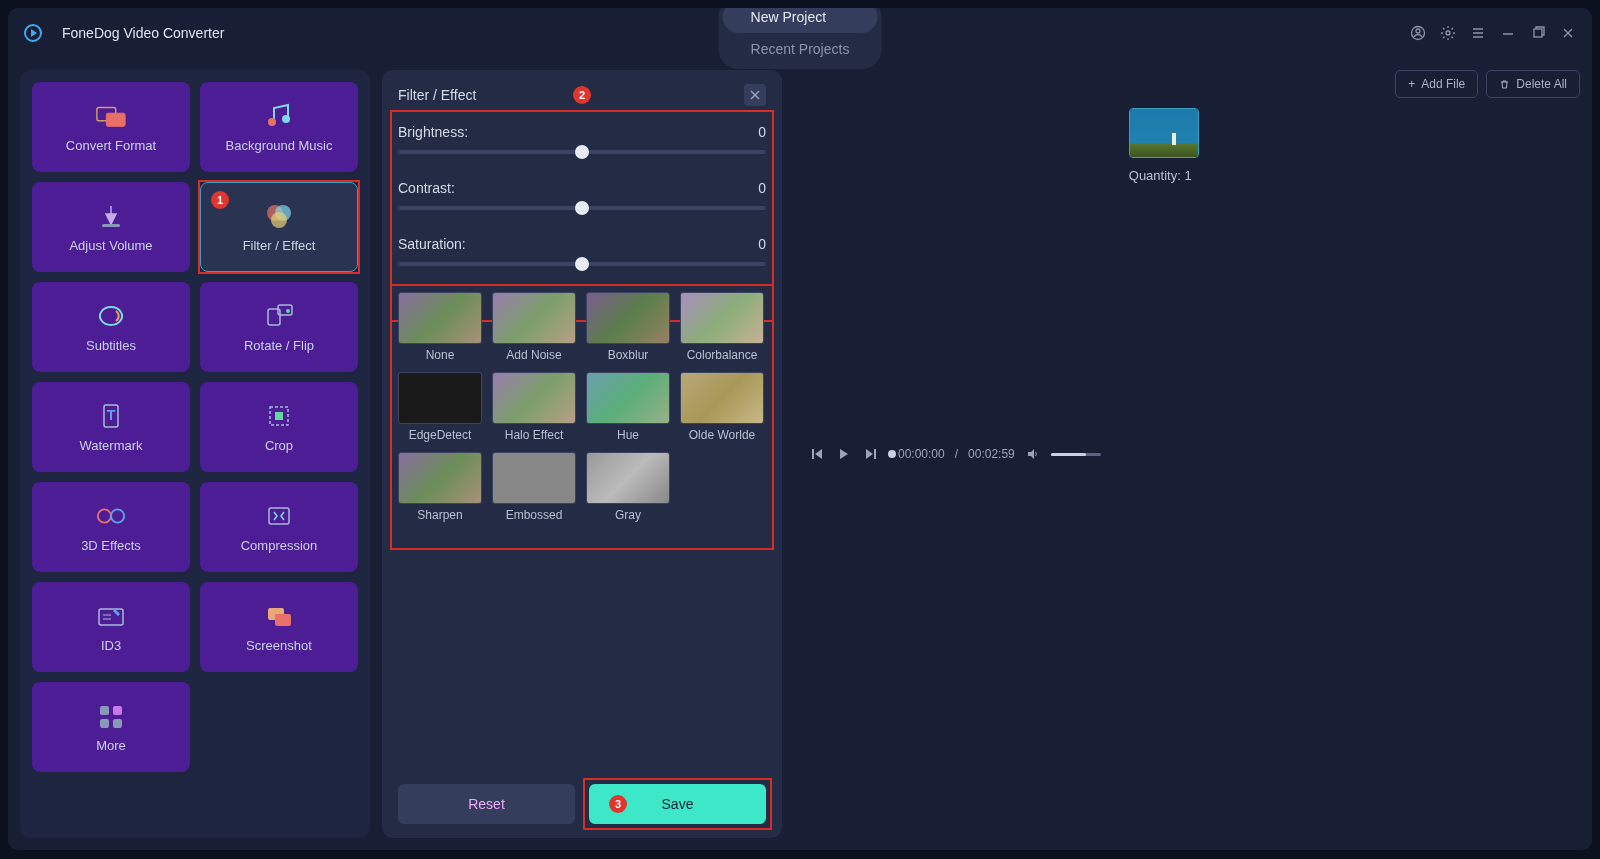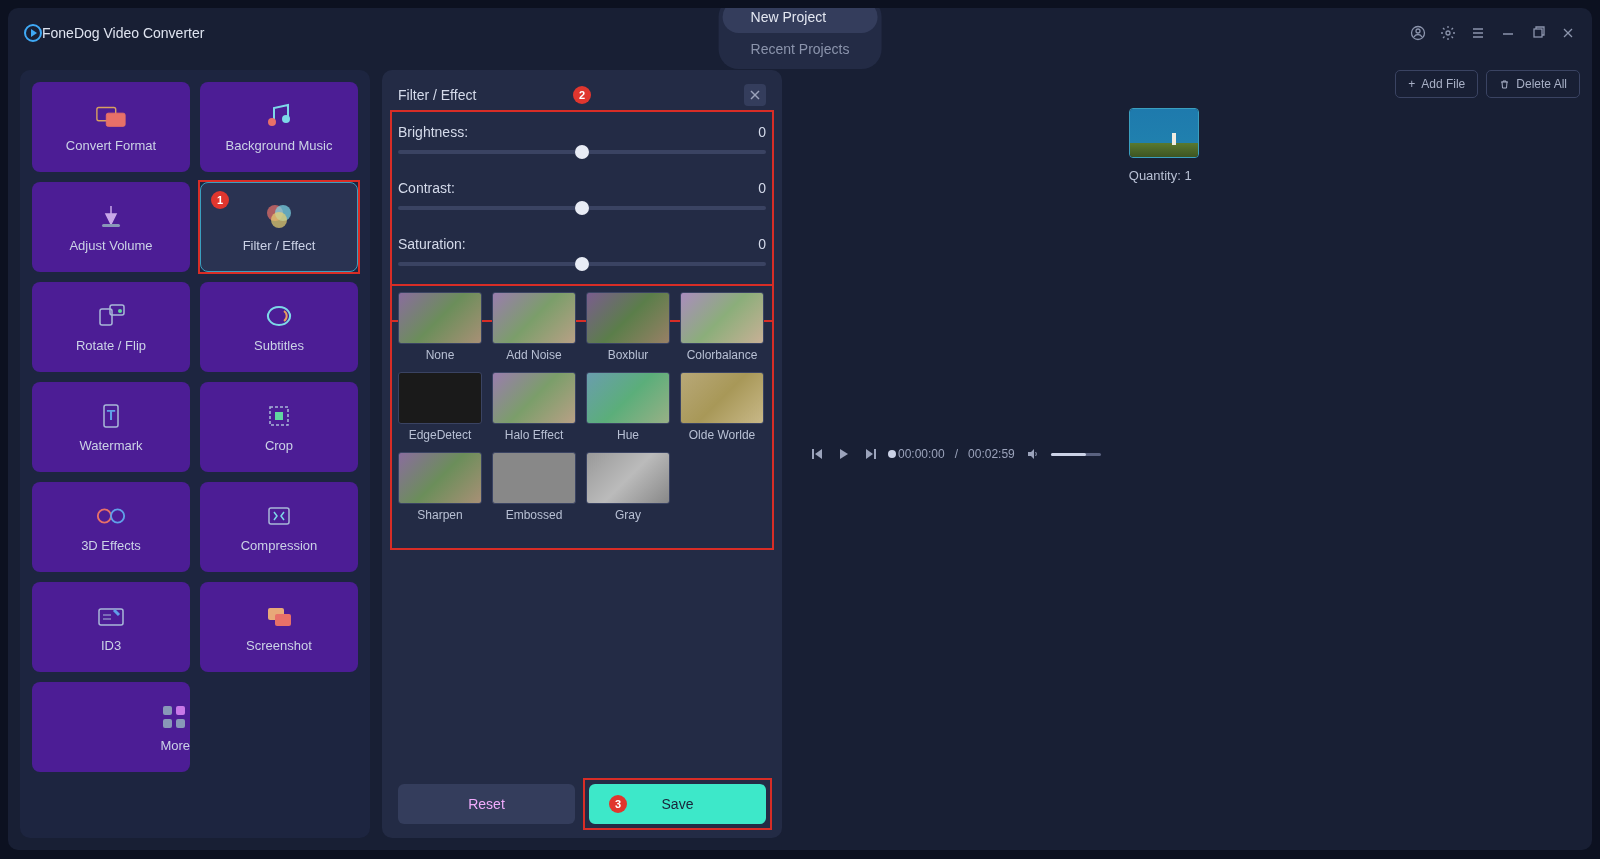--- a/index.html
+++ b/index.html
@@ -22,21 +22,21 @@
   flex-direction: column;
   overflow: hidden;
 }
 .titlebar {
   height: 50px;
   display: flex;
   align-items: center;
   padding: 0 16px;
   position: relative;
 }
-.logo-wrap { display: flex; align-items: center; gap: 0; }
+.logo-wrap { display: flex; align-items: center; gap: 20px; }
 .logo {
   width: 18px; height: 18px; border-radius: 50%;
   border: 2px solid #3fa9f5;
   display: flex; align-items: center; justify-content: center;
 }
 .logo::after { content:""; width:0; height:0; border-left:6px solid #3fa9f5; border-top:4px solid transparent; border-bottom:4px solid transparent; margin-left:2px;}
 .app-title { font-size:14px; color:#dfe4f0; }
 .tabs-wrap { position:absolute; left:50%; transform:translateX(-50%); display:flex; background:#232b45; border-radius:20px; padding:4px;flex-direction:column;}
 .tab-btn { padding:8px 28px; border-radius:16px; cursor:pointer; font-size:14px; color:#8b94ac;}
 .tab-btn.active { background:#343d5c; color:#e4e8f2; font-weight:500;}
@@ -199,35 +199,35 @@
               <circle cx="16" cy="19" r="8" fill="#e8d070" opacity="0.7"></circle>
             </svg>
           </div>
           <div>Filter / Effect</div>
           <div class="highlight-box" style="inset: -3px;"></div>
           <div class="badge-num" style="left: 10px; top: 8px;">1</div>
         </div>
         <div class="tool-card">
           <div class="tool-icon">
             <svg width="30" height="26" viewBox="0 0 30 26">
+              <path d="M15 4a11 9 0 1 0 .01 0" fill="none" stroke="#7dd8e8" stroke-width="2"></path>
+              <path d="M20 8a6 6 0 0 1 0 10" stroke="#e8a060" stroke-width="2" fill="none"></path>
+            </svg>
+          </div>
+          <div>Subtitles</div>
+        </div>
+        <div class="tool-card">
+          <div class="tool-icon">
+            <svg width="30" height="26" viewBox="0 0 30 26">
               <rect x="4" y="6" width="12" height="16" rx="2" fill="none" stroke="#a8b8d8" stroke-width="1.5"></rect>
               <rect x="14" y="2" width="14" height="10" rx="2" fill="none" stroke="#a8b8d8" stroke-width="1.5"></rect>
               <circle cx="24" cy="8" r="2" fill="#60d8a0"></circle>
             </svg>
           </div>
           <div>Rotate / Flip</div>
-        </div>
-        <div class="tool-card">
-          <div class="tool-icon">
-            <svg width="30" height="26" viewBox="0 0 30 26">
-              <path d="M15 4a11 9 0 1 0 .01 0" fill="none" stroke="#7dd8e8" stroke-width="2"></path>
-              <path d="M20 8a6 6 0 0 1 0 10" stroke="#e8a060" stroke-width="2" fill="none"></path>
-            </svg>
-          </div>
-          <div>Subtitles</div>
         </div>
         <div class="tool-card">
           <div class="tool-icon">
             <svg width="26" height="28" viewBox="0 0 26 28">
               <rect x="6" y="3" width="14" height="22" rx="2" fill="none" stroke="#a8b8d8" stroke-width="1.5"></rect>
               <text x="13" y="18" text-anchor="middle" fill="#60a0e8" font-size="14" font-weight="bold">T</text>
             </svg>
           </div>
           <div>Watermark</div>
         </div>
@@ -272,21 +272,21 @@
         </div>
         <div class="tool-card">
           <div class="tool-icon">
             <svg width="28" height="24" viewBox="0 0 28 24">
               <rect x="3" y="4" width="16" height="12" rx="2" fill="#e8a878"></rect>
               <rect x="10" y="10" width="16" height="12" rx="2" fill="#e87068"></rect>
             </svg>
           </div>
           <div>Screenshot</div>
         </div>
-        <div class="tool-card" style="width: 158px; align-items: flex-end;">
+        <div class="tool-card" style="width: 158px;">
           <div class="tool-icon">
             <svg width="28" height="26" viewBox="0 0 28 26">
               <rect x="3" y="3" width="9" height="9" rx="2" fill="#8898b8"></rect>
               <rect x="16" y="3" width="9" height="9" rx="2" fill="#c878e8"></rect>
               <rect x="3" y="16" width="9" height="9" rx="2" fill="#8898b8"></rect>
               <rect x="16" y="16" width="9" height="9" rx="2" fill="#8898b8"></rect>
             </svg>
           </div>
           <div>More</div>
         </div>

